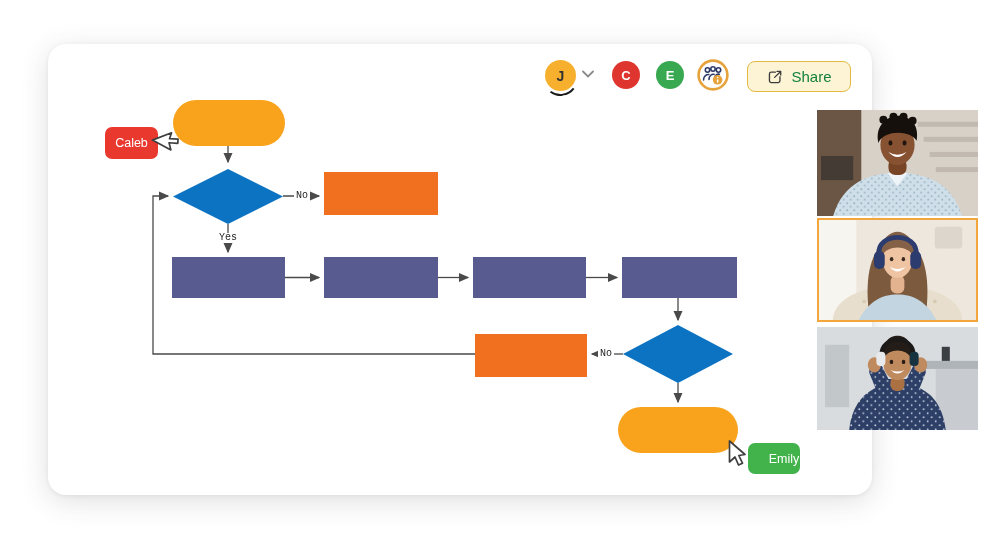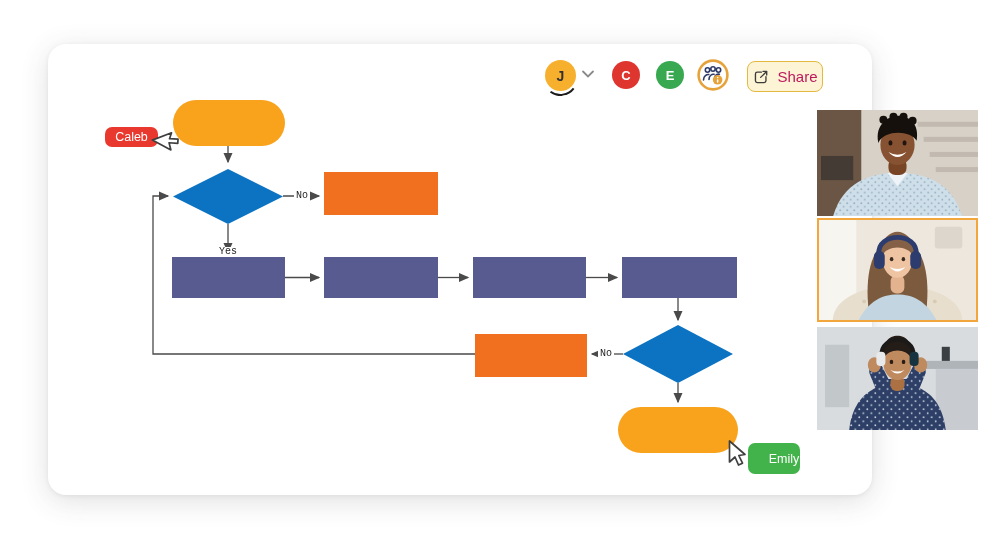--- a/index.html
+++ b/index.html
@@ -18,24 +18,24 @@
   .avatar { position:absolute; border-radius:50%; display:flex; align-items:center; justify-content:center;
             color:#fff; font-weight:700; cursor:pointer; }
   .avatar-j { left:497px; top:16px; width:31px; height:31px; background:#F6B02E; color:#313131; font-size:14px; }
   .avatar-j-ring { position:absolute; left:495px; top:15px; width:35px; height:35px; border-radius:50%;
                    border:2.5px solid transparent; border-bottom-color:#1c1c1c; transform:translateY(2px) rotate(-8deg); }
   .chevron { position:absolute; left:533px; top:25px; width:14px; height:10px; }
   .avatar-c { left:564px; top:17px; width:28px; height:28px; background:#DF352F; font-size:13px; }
   .avatar-e { left:608px; top:17px; width:28px; height:28px; background:#38A851; font-size:13px; }
   .participants-btn { position:absolute; left:649px; top:15px; width:32px; height:32px; cursor:pointer; }
   .share-btn {
-    position:absolute; left:699px; top:17px; width:76px; height:31px;
+    position:absolute; left:699px; top:17px; width:104px; height:31px;
     background:#FDF4D5; border:1.5px solid #E3B93F; border-radius:8px;
     display:flex; align-items:center; justify-content:center; gap:7px;
-    font-family:"Liberation Sans", sans-serif; font-size:15px; color:#be185d; cursor:pointer;
+    font-family:"Liberation Sans", sans-serif; font-size:15px; color:#15803d; cursor:pointer;
   }
 
   
   .connectors { position:absolute; left:0; top:0; width:824px; height:451px; pointer-events:none; }
   .node { position:absolute; }
   .pill { border-radius:23px; background:#F9A21C; }
   .pill-start { left:125px; top:56px; width:112px; height:46px; }
   .pill-end   { left:570px; top:363px; width:120px; height:46px; }
   .rect-node  { height:41px; }
   .purple { background:#585B8F; }
@@ -51,21 +51,21 @@
   .d2 { left:575px; top:281px; width:110px; height:58px; }
 
   .edge-label {
     position:absolute; font-family:Liberation Mono, monospace; font-size:10px; color:#1f1f1f;
     background:#ffffff; padding:0 2px; transform:translate(-50%,-50%); line-height:1;
   }
 
   
   .name-tag { position:absolute; border-radius:7px; color:#fff; font-size:12.5px;
               display:flex; align-items:center; justify-content:center; }
-  .tag-caleb { left:57px; top:83px; width:53px; height:20px; background:#E9392E; }
+  .tag-caleb { left:57px; top:83px; width:53px; height:32px; background:#E9392E; }
   .tag-emily { left:700px; top:399px; width:52px; height:31px; background:#42B24B;padding-left:20px; }
   .cursor { position:absolute; }
   .cursor-caleb { left:107px; top:82px; transform:rotate(-62deg); }
   .cursor-emily { left:677px; top:395px; }
 
   
   .video-stack { position:absolute; left:817px; top:110px; width:161px; }
   .video-thumb { position:absolute; left:0; width:161px; overflow:hidden; background:#d8d8d8; cursor:pointer; }
   .video-thumb svg { display:block; width:100%; height:100%; }
   .t1 { top:0;   height:106px; }
@@ -140,21 +140,21 @@
     <div class="node rect-node orange o1"></div>
     <div class="node rect-node purple p1"></div>
     <div class="node rect-node purple p2"></div>
     <div class="node rect-node purple p3"></div>
     <div class="node rect-node purple p4"></div>
     <div class="node diamond d2"></div>
     <div class="node rect-node orange o2"></div>
     <div class="node pill pill-end"></div>
 
     <span class="edge-label" style="left:254px; top:152px;">No</span>
-    <span class="edge-label" style="left:180px; top:208px;text-align:center;">Yes</span>
+    <span class="edge-label" style="left:180px; top:194px;text-align:center;">Yes</span>
     <span class="edge-label" style="left:558px; top:310px;">No</span>
 
     <div class="name-tag tag-caleb">
       <span>Caleb</span>
     </div>
     <svg class="cursor cursor-caleb" width="22" height="28" viewBox="0 0 22 28">
       <path d="M4.5,2 L4.5,23 L10,18 L13.5,26 L17.5,24.2 L13.8,16.5 L20,15.5 Z" fill="#ffffff" stroke="#3f3f3f" stroke-width="1.7" stroke-linejoin="round"></path>
     </svg>
 
     <svg class="cursor cursor-emily" width="22" height="28" viewBox="0 0 22 28">

